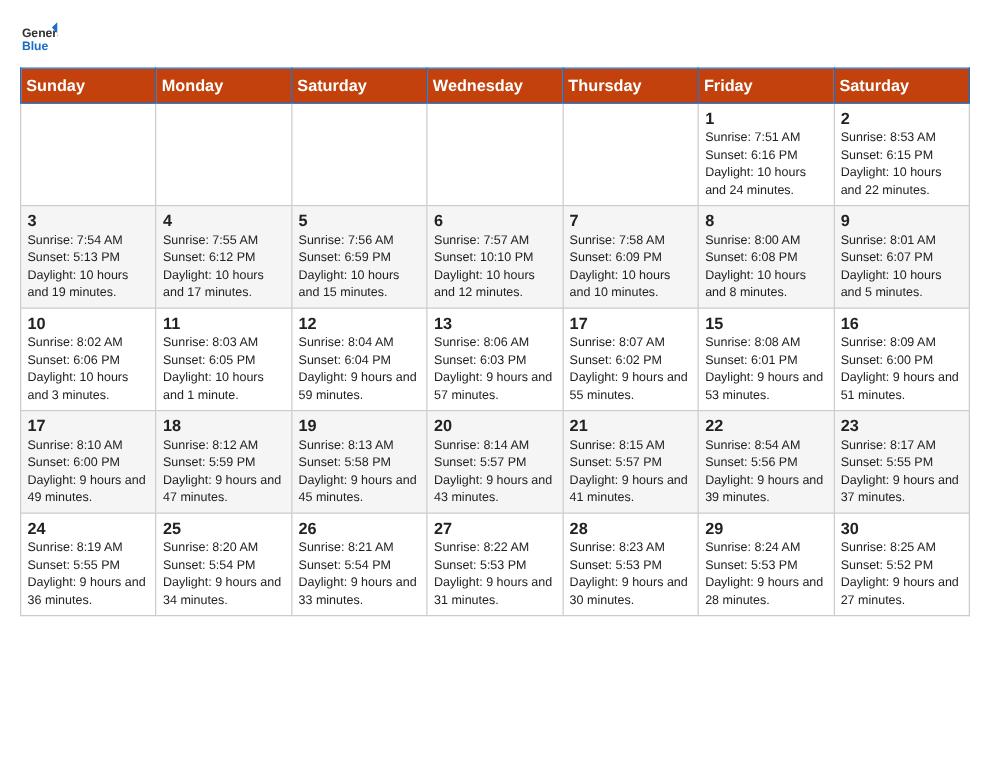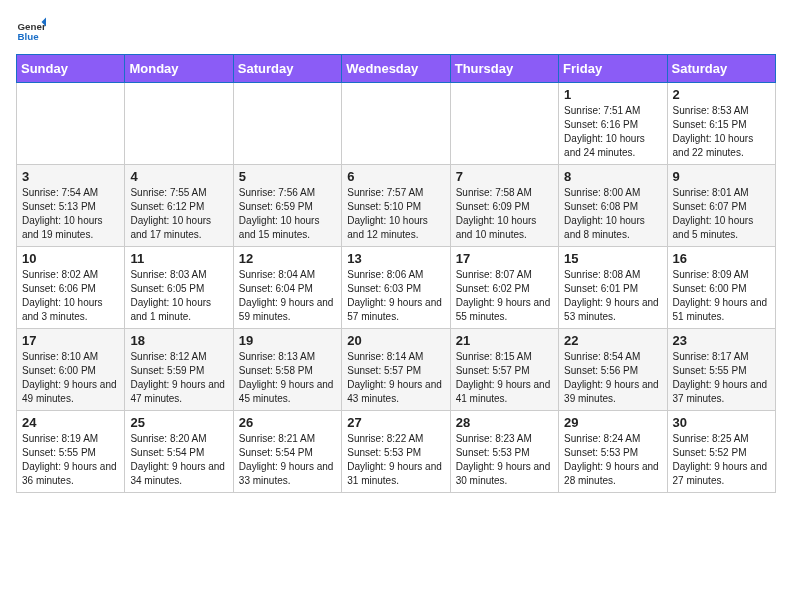--- a/index.html
+++ b/index.html
@@ -36,21 +36,21 @@
     .location-subtitle {
       font-size: 15px;
       color: #444;
     }
     .calendar-table {
       width: 100%;
       border-collapse: collapse;
       font-size: 11px;
     }
     .calendar-table th {
-      background: #8b5cf6;
+      background: #c2410c;
       color: #fff;
       padding: 6px 4px;
       text-align: left;
       font-size: 13px;
       font-weight: bold;
       border: 1px solid #1a6ec7;
     }
     .calendar-table td {
       border: 1px solid #ccc;
       vertical-align: top;
@@ -141,21 +141,21 @@
         </td>
         <td>
           <div class="day-number">5</div>
           <div class="day-info">Sunrise: 7:56 AM
 Sunset: 6:59 PM
 Daylight: 10 hours and 15 minutes.</div>
         </td>
         <td>
           <div class="day-number">6</div>
           <div class="day-info">Sunrise: 7:57 AM
-Sunset: 5:10 PM
+Sunset: 10:10 PM
 Daylight: 10 hours and 12 minutes.</div>
         </td>
         <td>
           <div class="day-number">7</div>
           <div class="day-info">Sunrise: 7:58 AM
 Sunset: 6:09 PM
 Daylight: 10 hours and 10 minutes.</div>
         </td>
         <td>
           <div class="day-number">8</div>

